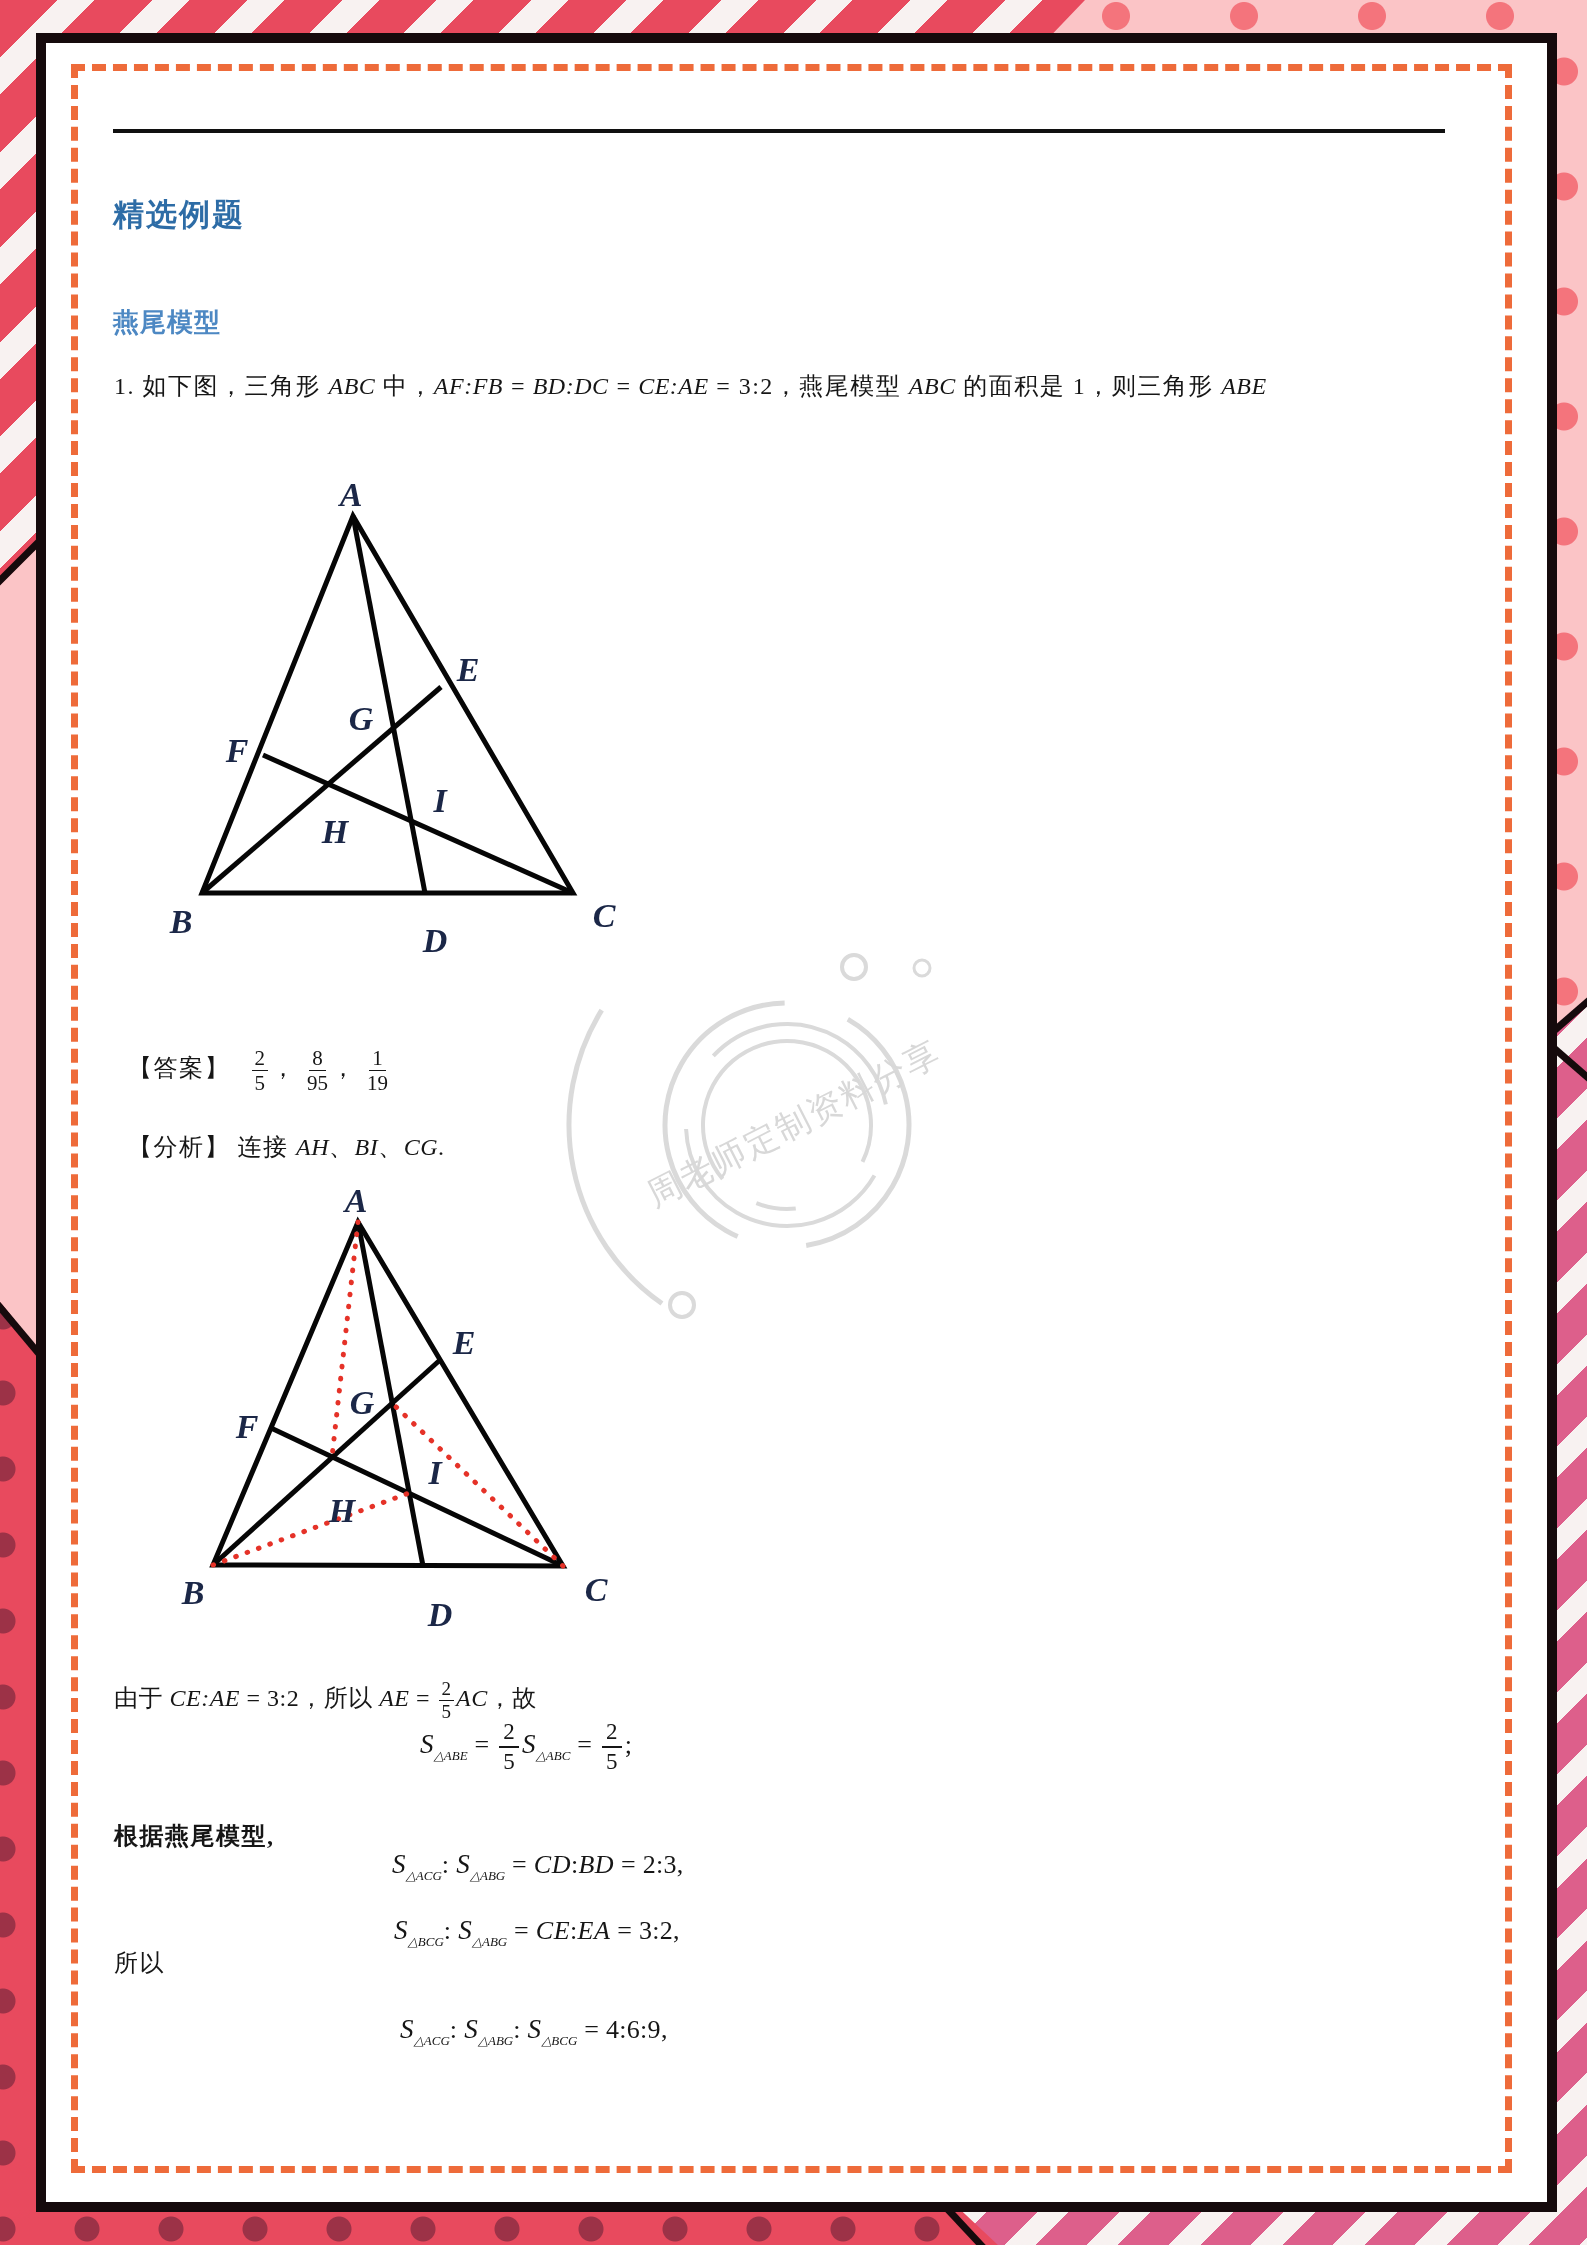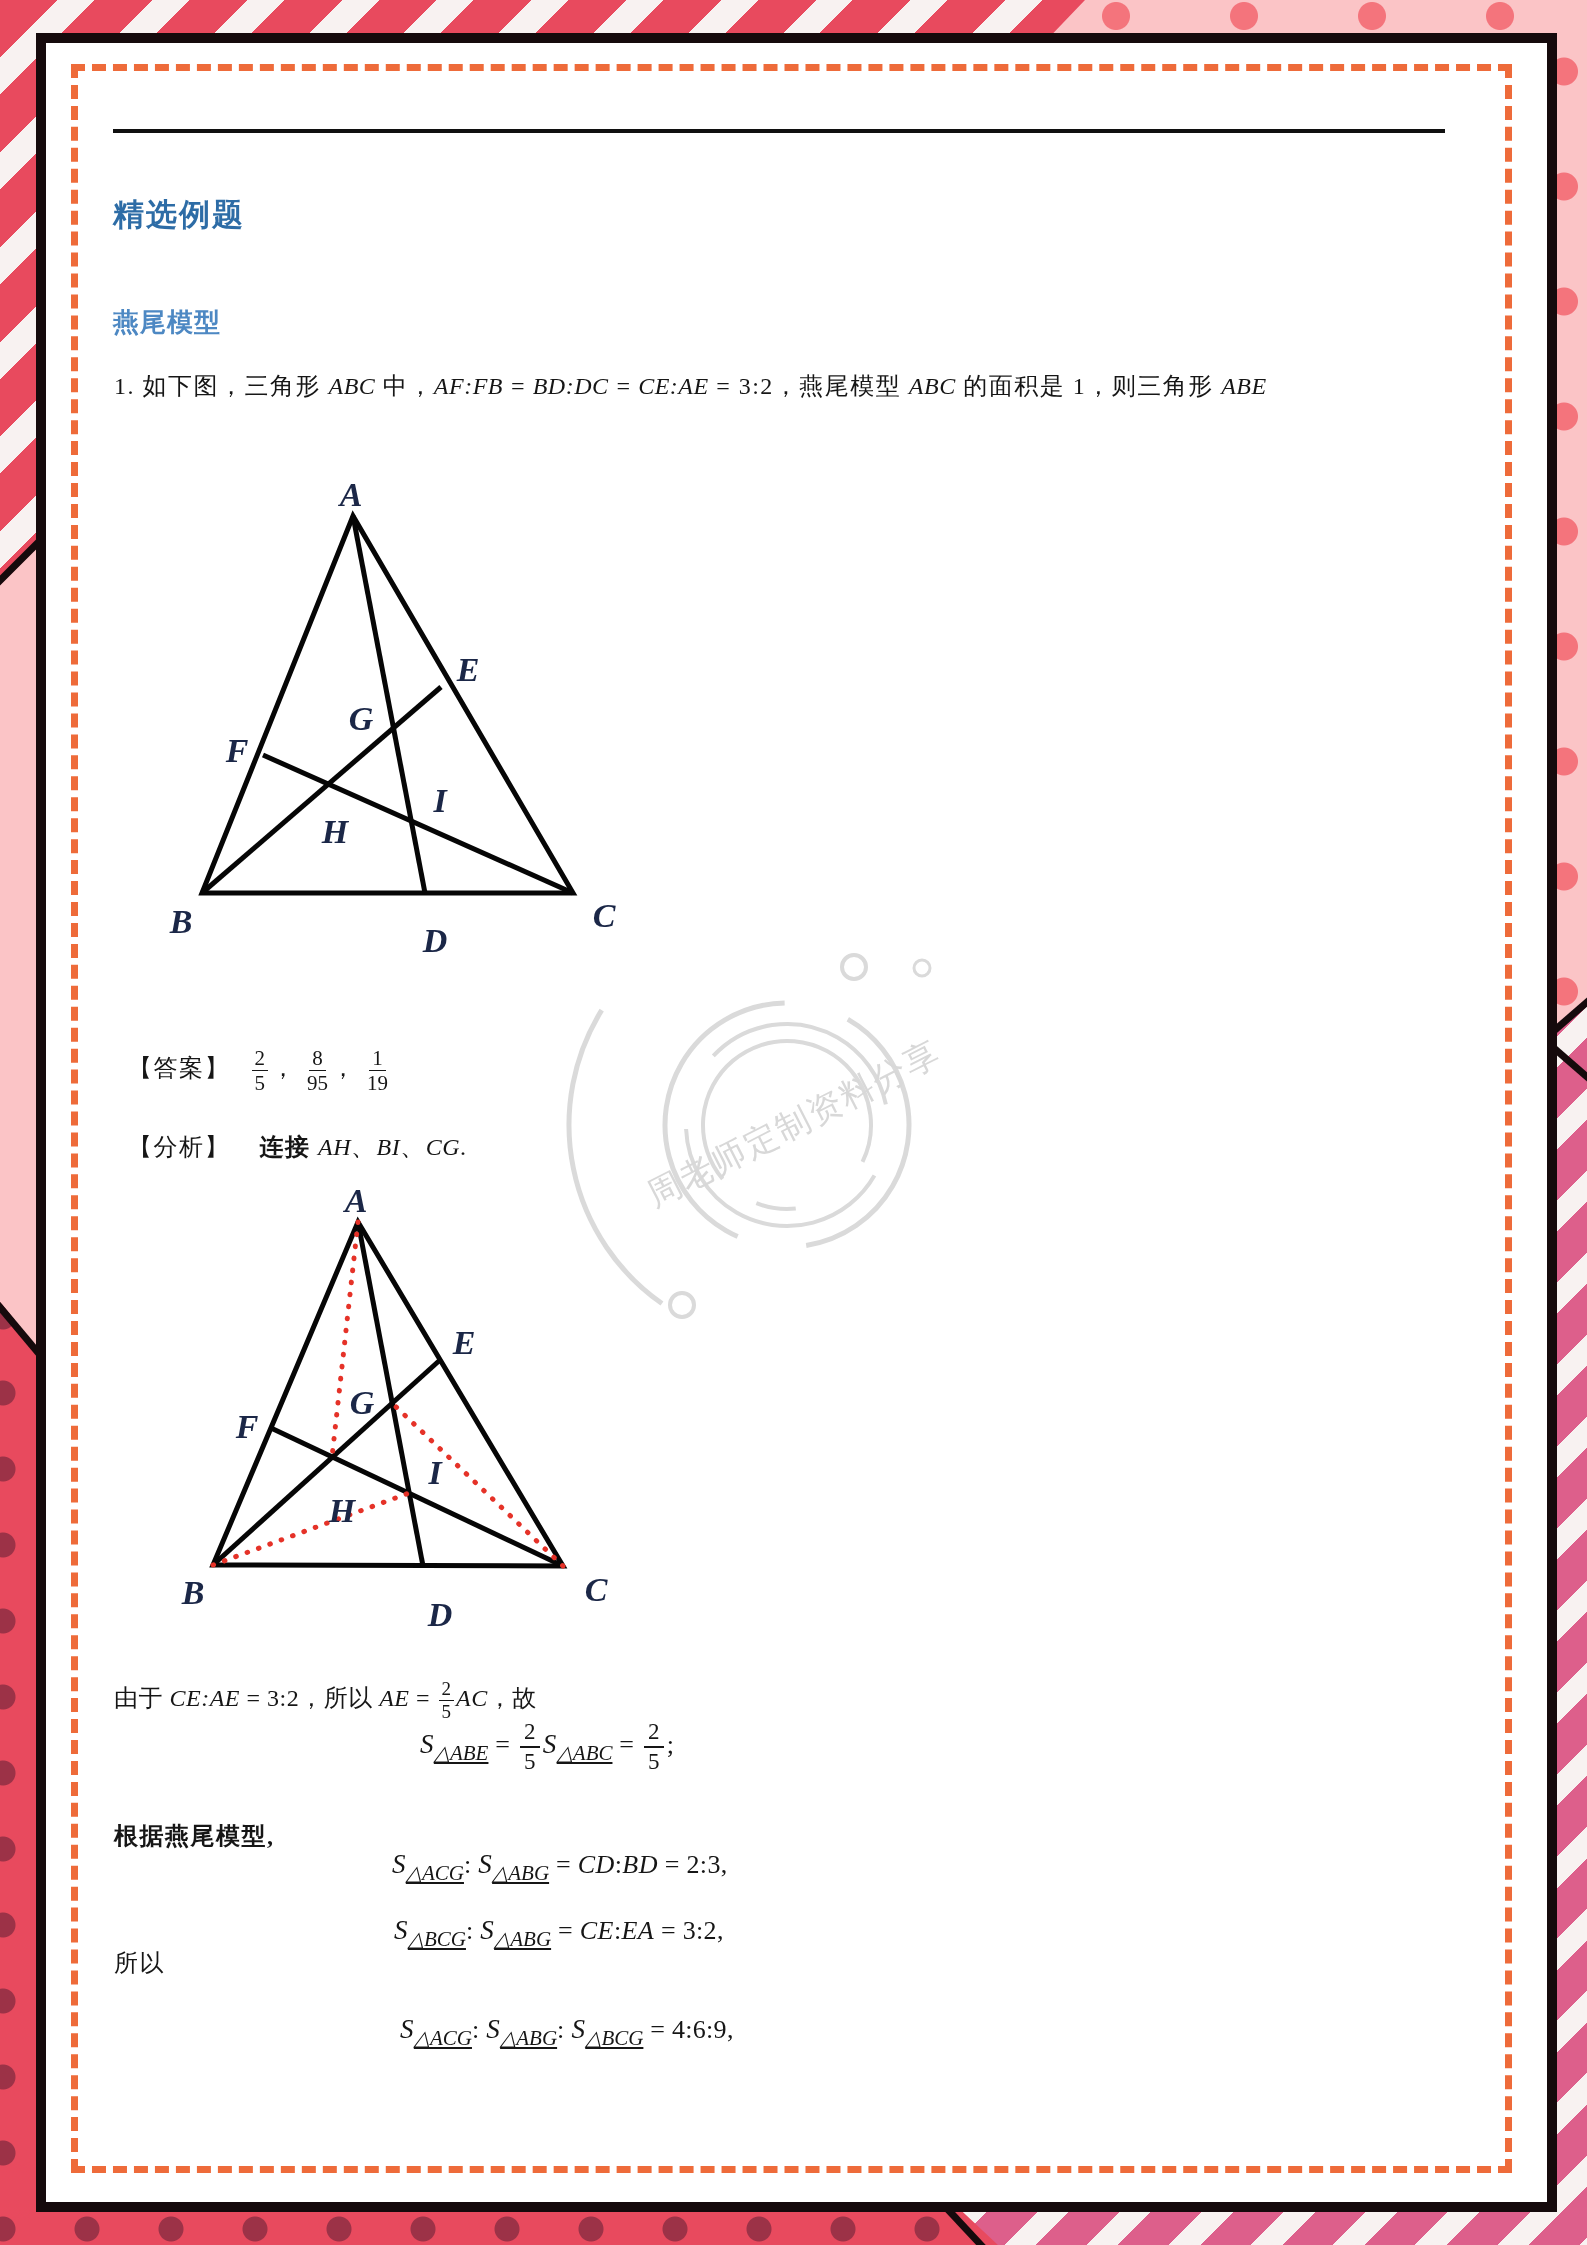--- a/index.html
+++ b/index.html
@@ -39,21 +39,21 @@
   .h2{font-family:"Liberation Sans",sans-serif;font-weight:bold;font-size:26px;color:#4d88c3;letter-spacing:1px;}
   .body-line{font-size:24px;letter-spacing:1.5px;}
   .m{font-style:italic;letter-spacing:0.5px;}
   .blank{letter-spacing:0;}
   .frac{display:inline-flex;flex-direction:column;align-items:center;vertical-align:middle;
         font-size:19px;line-height:1.15;font-style:normal;letter-spacing:0;margin:0 2px;}
   .frac .n{border-bottom:1.6px solid #161616;padding:0 3px;}
   .afrac{font-size:21px;margin:0 3px;}
   .eq{font-size:26px;letter-spacing:0.3px;}
   .sv{font-style:italic;font-size:27px;}
-  .ssub{font-style:italic;font-size:21px;vertical-align:-7px;letter-spacing:0;text-decoration:underline;}
+  .ssub{font-style:italic;font-size:13px;vertical-align:-7px;letter-spacing:0;}
   .bfrac{display:inline-flex;flex-direction:column;align-items:center;vertical-align:middle;
          font-size:23px;line-height:1.22;margin:0 3px;}
   .bfrac .n{border-bottom:2px solid #161616;padding:0 4px;}
 
   
   .dia{position:absolute;z-index:4;}
   .vl{font-family:"Liberation Serif",serif;font-weight:bold;font-style:italic;font-size:34px;fill:#1b2747;}
   .tri{stroke:#060606;stroke-width:5;fill:none;}
   .reddot{stroke:#e53228;stroke-width:5;fill:none;stroke-linecap:round;stroke-dasharray:0.6 11.5;}
 
@@ -132,21 +132,21 @@
         <span>95</span>
       </span><span>，</span>
     <span class="frac afrac">
         <span class="n">1</span>
         <span>19</span>
       </span>
   </div>
 
   <div class="abs body-line" style="left:128px;top:1131px;">
     <span>【分析】</span>
-    <span style="margin-left:22px;font-weight:bold;">连接 </span><span class="m">AH</span><span>、</span><span class="m">BI</span><span>、</span><span class="m">CG</span><span>.</span>
+    <span style="">连接 </span><span class="m">AH</span><span>、</span><span class="m">BI</span><span>、</span><span class="m">CG</span><span>.</span>
   </div>
 
   <svg class="dia" style="left:140px;top:1178px;" width="500" height="476" viewBox="140 1178 500 476">
     <g class="tri">
       <polygon points="358,1222 213,1565 563,1566"></polygon>
       <line x1="358" y1="1222" x2="423" y2="1566"></line>
       <line x1="213" y1="1565" x2="440" y2="1360"></line>
       <line x1="563" y1="1566" x2="271" y2="1428"></line>
     </g>
     <g class="reddot">

